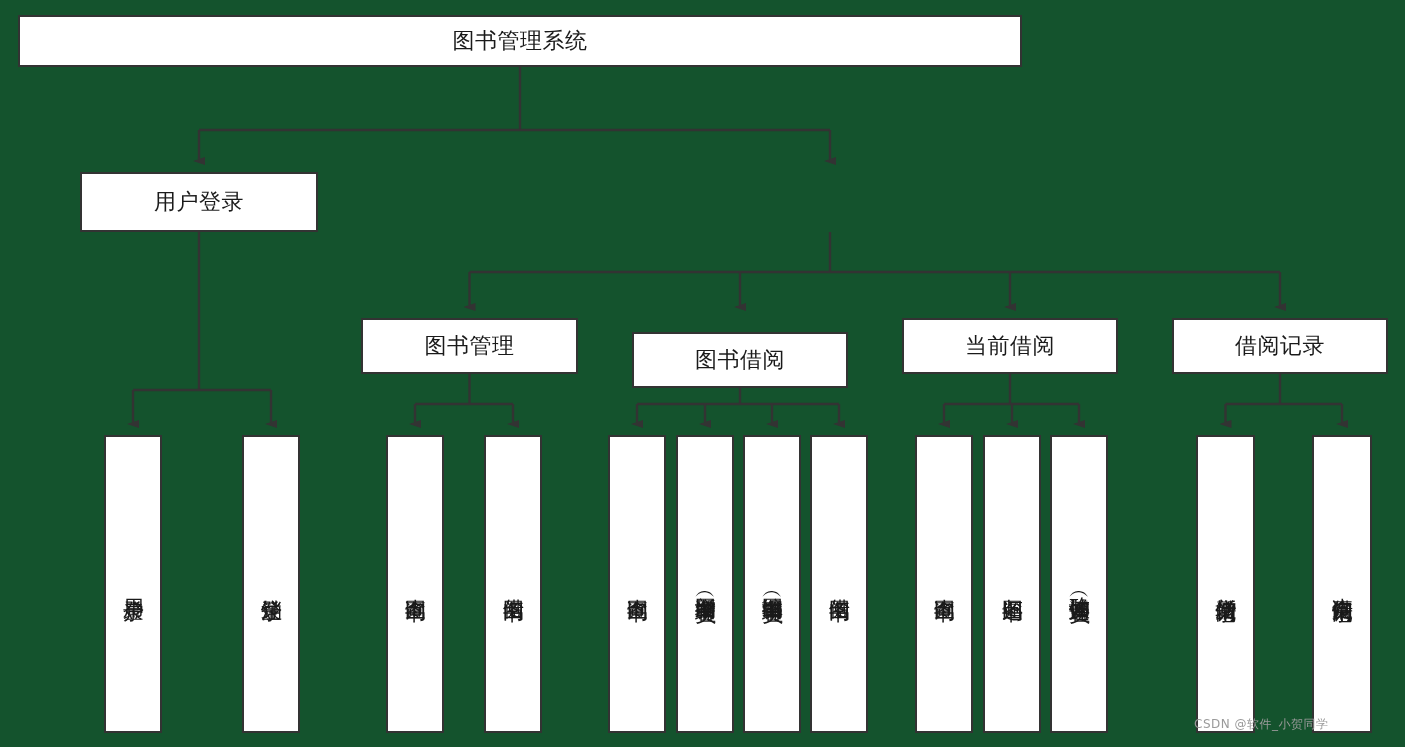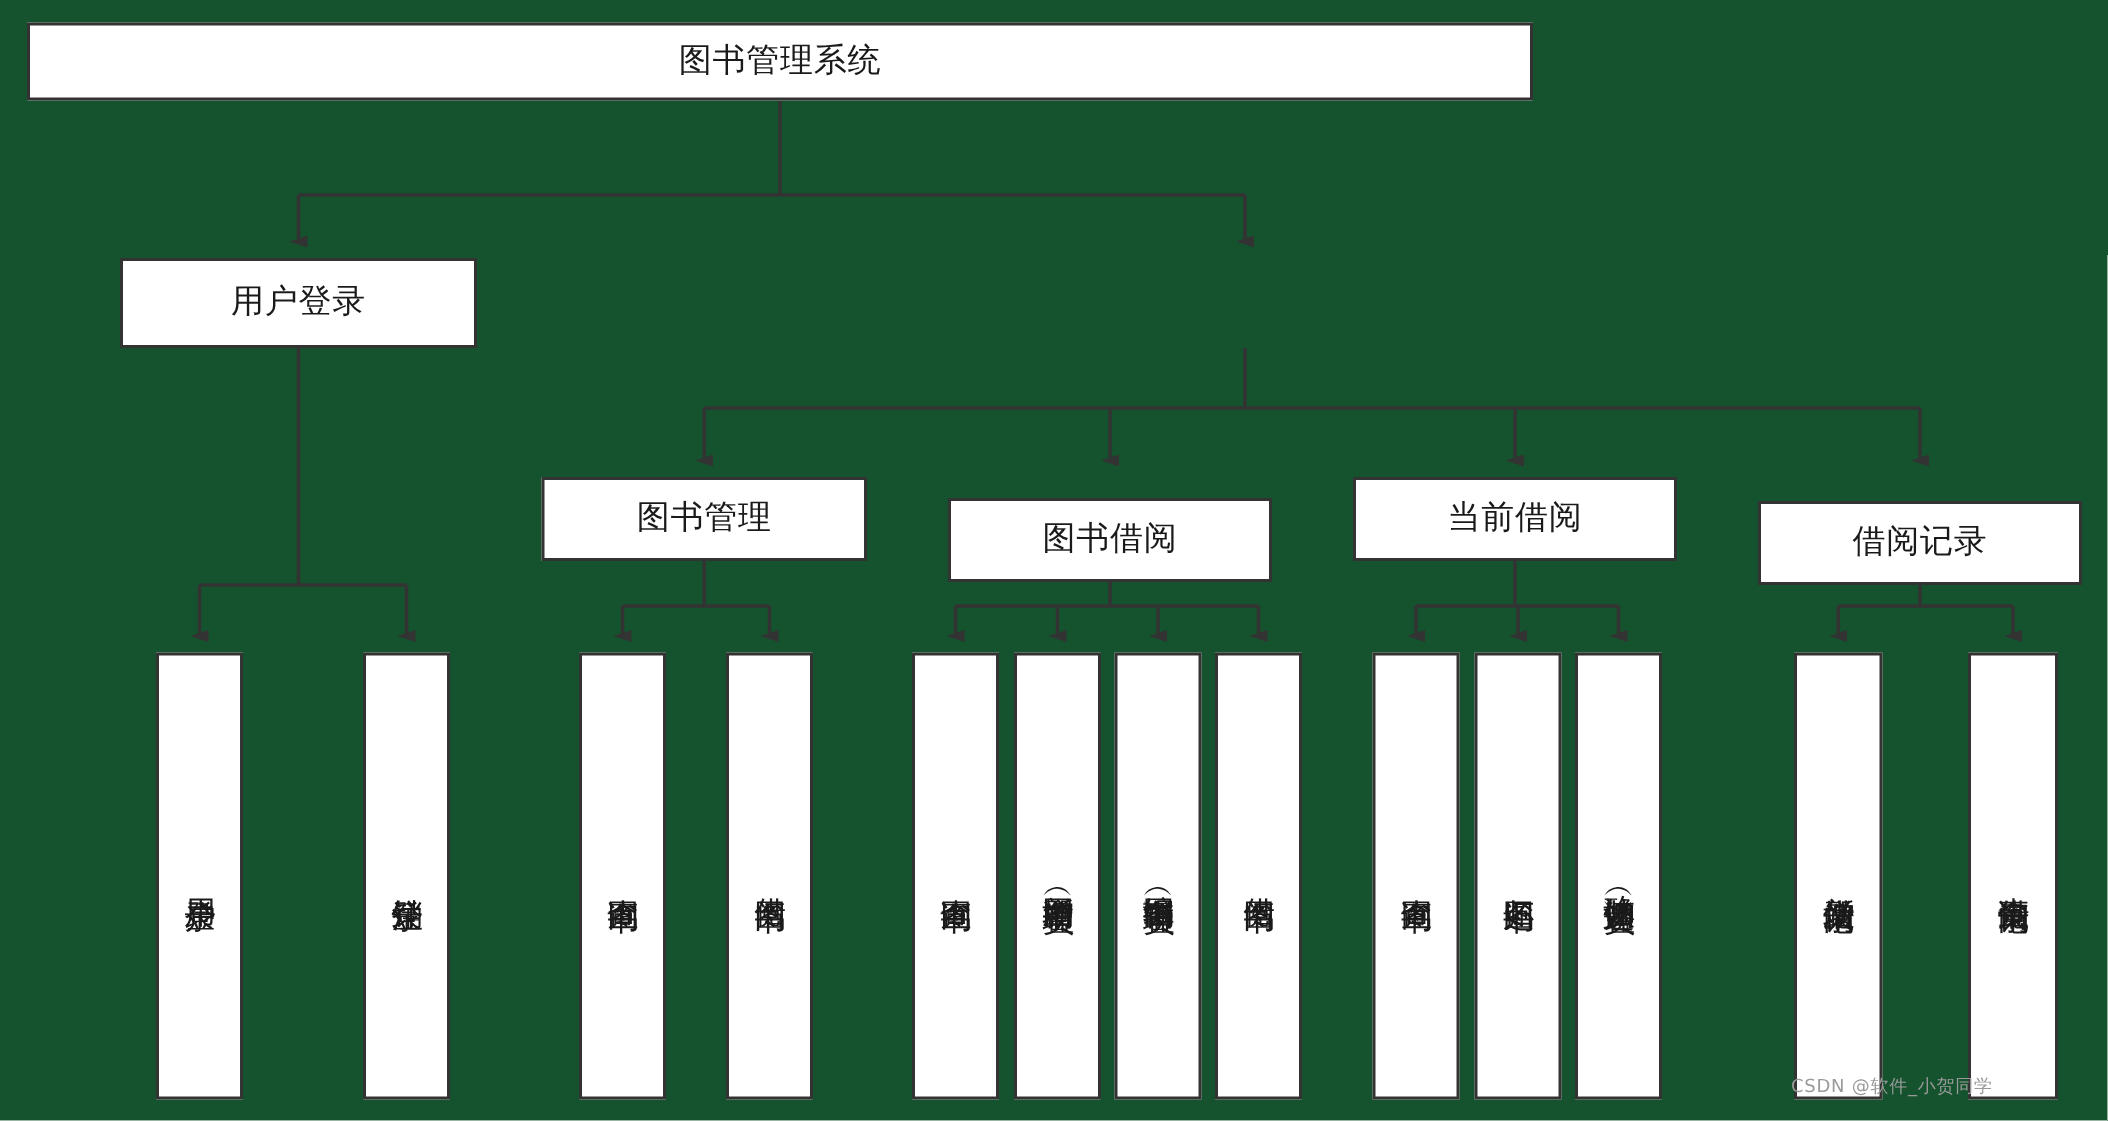--- a/index.html
+++ b/index.html
@@ -126,21 +126,21 @@
 
   <div class="node lvl2" style="left: 361px; top: 318px; width: 217px; height: 56px;">
     <span class="label-h">图书管理</span>
   </div>
   <div class="node lvl2" style="left: 632px; top: 332px; width: 216px; height: 56px;">
     <span class="label-h">图书借阅</span>
   </div>
   <div class="node lvl2" style="left: 902px; top: 318px; width: 216px; height: 56px;">
     <span class="label-h">当前借阅</span>
   </div>
-  <div class="node lvl2" style="left: 1172px; top: 318px; width: 216px; height: 56px; margin-top: 16px;">
+  <div class="node lvl2" style="left: 1172px; top: 318px; width: 216px; height: 56px;">
     <span class="label-h">借阅记录</span>
   </div>
 
   <div class="node leaf" style="left: 104px; top: 435px; width: 58px; height: 298px;">
     <span class="label-v">用户登录</span>
   </div>
   <div class="node leaf" style="left: 242px; top: 435px; width: 58px; height: 298px;">
     <span class="label-v">注销登录</span>
   </div>
   <div class="node leaf" style="left: 386px; top: 435px; width: 58px; height: 298px;">

